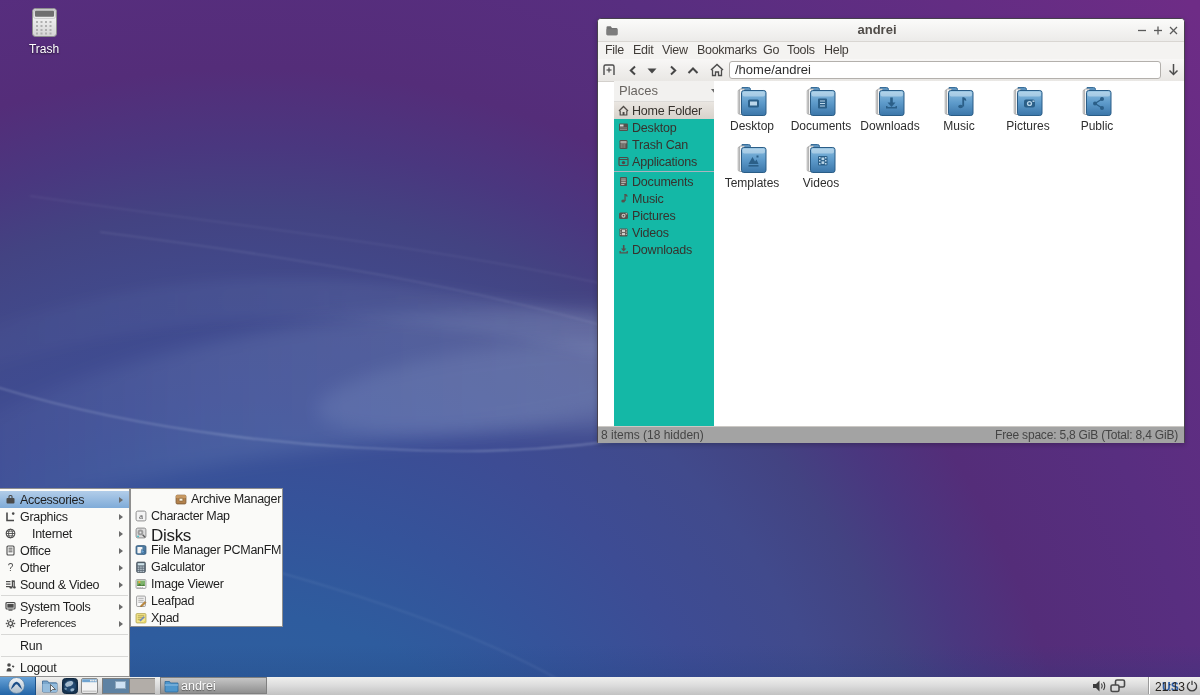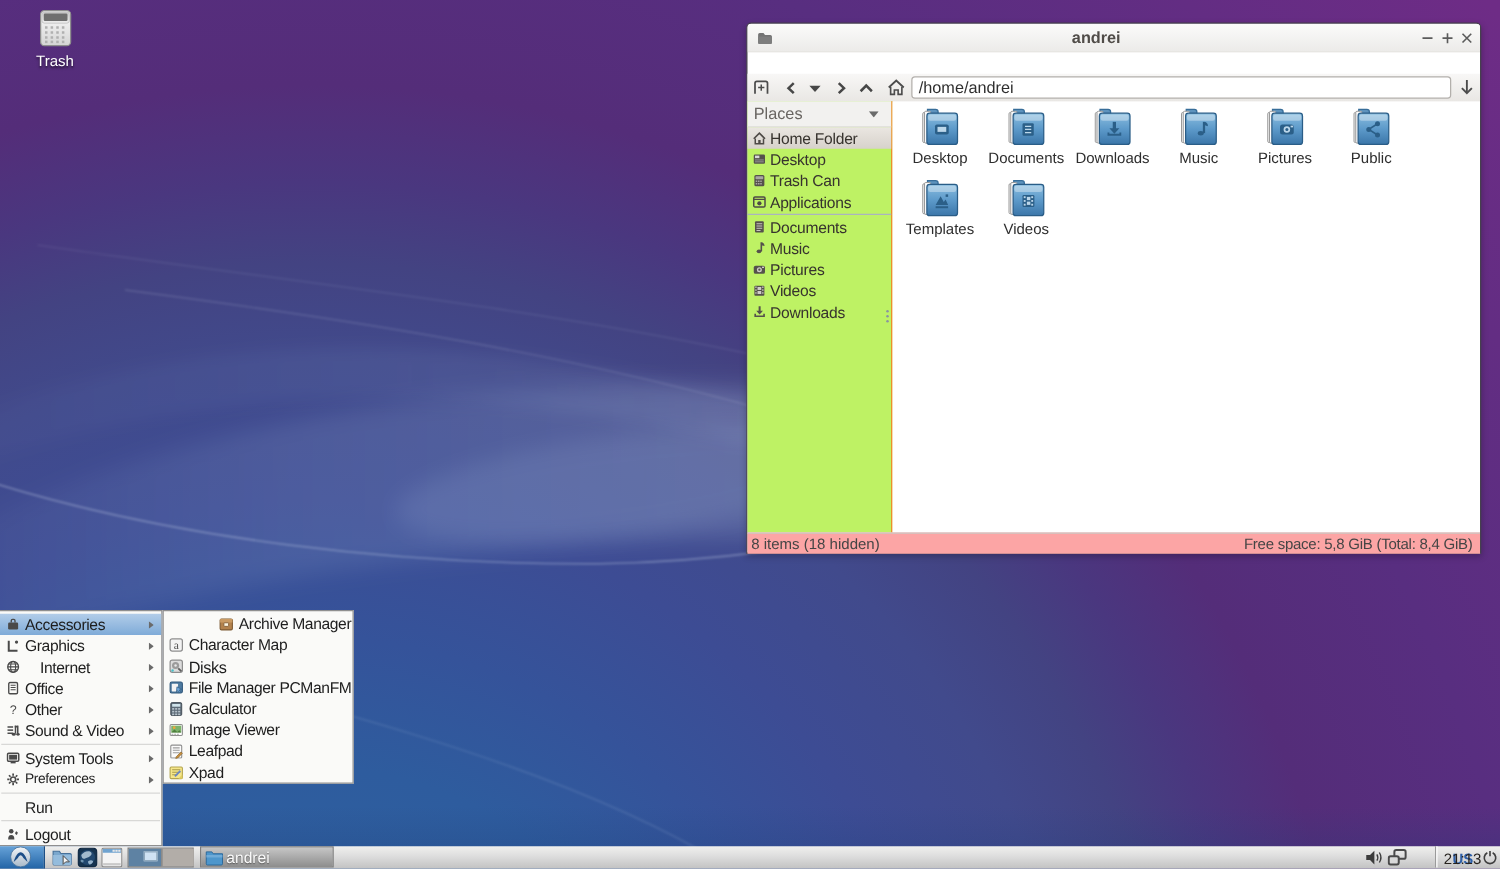--- a/index.html
+++ b/index.html
@@ -121,20 +121,30 @@
     font-size:13px;font-weight:bold;color:#504c48;">andrei</div>
   <svg class="abs" style="left:539px;top:0" width="50" height="22" viewBox="0 0 50 22" stroke="#5b5b5b" stroke-width="1.3" fill="none">
    <line x1="1" y1="11.5" x2="9" y2="11.5"></line>
    <line x1="17" y1="11.5" x2="25" y2="11.5"></line>
         <line x1="21" y1="7.5" x2="21" y2="15.5"></line>
    <line x1="33" y1="8" x2="40" y2="15"></line>
         <line x1="40" y1="8" x2="33" y2="15"></line>
   </svg>
  </div>
 
+ <div class="abs" style="left:0;top:23px;width:100%;height:17px;background:#f4f3f1;
+   font-size:12.5px;letter-spacing:-0.3px;color:#403c38;">
+  <span class="abs" style="left:7px;top:1px;">File</span>
+  <span class="abs" style="left:35px;top:1px;">Edit</span>
+  <span class="abs" style="left:64px;top:1px;">View</span>
+  <span class="abs" style="left:99px;top:1px;">Bookmarks</span>
+  <span class="abs" style="left:165px;top:1px;">Go</span>
+  <span class="abs" style="left:189px;top:1px;">Tools</span>
+  <span class="abs" style="left:226px;top:1px;">Help</span>
+ </div>
 
  <div class="abs" style="left:0;top:40px;width:100%;height:22px;
    background:linear-gradient(#f8f7f6,#e9e7e4);border-bottom:1px solid #d3d0cc;">
   <svg class="abs" style="left:4px;top:4px" width="14" height="14" viewBox="0 0 14 14" fill="none" stroke="#4c4c4c">
    <path d="M 2,12 V 3.5 a 1.5,1.5 0 0 1 1.5,-1.5 h 7 a 1.5,1.5 0 0 1 1.5,1.5 V 12" stroke-width="1.4"></path>
    <line x1="7" y1="4.5" x2="7" y2="9.5" stroke-width="1.2"></line>
         <line x1="4.5" y1="7" x2="9.5" y2="7" stroke-width="1.2"></line>
   </svg>
   <svg class="abs" style="left:30px;top:6px" width="10" height="11" viewBox="0 0 10 11" fill="none" stroke="#474747" stroke-width="2">
         <path d="M 7,1.5 L 2.8,5.5 L 7,9.5"></path>
@@ -154,21 +164,21 @@
   </svg>
   <div style="position:absolute;left:131px;top:2px;width:425px;height:16px;
     border:1px solid #b3b0ac;border-radius:3px;font-size:13px;color:#2e2e2e;
     padding:0 0 0 5px;background:#fff;line-height:16px;">/home/andrei</div>
   <svg class="abs" style="left:569px;top:4px" width="13" height="14" viewBox="0 0 13 14" fill="none" stroke="#4c4c4c" stroke-width="1.5">
    <path d="M 6.5,1 C 6.5,5 6.5,8 6.5,11"></path>
         <path d="M 2.5,7.5 L 6.5,11.5 L 10.5,7.5"></path>
   </svg>
  </div>
 
- <div class="abs" style="left:0;top:62px;width:115px;height:345px;background:#bef264;border-right:1px solid #f97316;">
+ <div class="abs" style="left:16px;top:62px;width:115px;height:345px;background:#14b8a6;border-right:1px solid #f97316;">
   <div style="height:20px;background:#f2f1ef;border-bottom:1px solid #dddbd8;position:relative;">
    <span style="position:absolute;left:5px;top:2px;font-size:13px;color:#696561;">Places</span>
    <svg style="position:absolute;right:10px;top:8px" width="8" height="5" viewBox="0 0 8 5">
           <path d="M0,0 h8 l-4,5 z" fill="#6b6b6b"></path>
         </svg>
   </div>
   <div style="height:17px;position:relative;background:linear-gradient(#eae6e1,#d7d2cb);">
    <svg style="position:absolute;left:4px;top:3px" width="11" height="11" viewBox="0 0 11 11">
           <path d="M 1,6 L 5.5,1.5 L 10,6" fill="none" stroke="#4e4a46" stroke-width="1.3"></path>
           <path d="M 2.2,5.8 V 10 H 8.8 V 5.8" fill="none" stroke="#4e4a46" stroke-width="1.2"></path>
@@ -416,21 +426,21 @@
               <rect x="21" y="19.5" width="1.5" height="1.5"></rect>
               <rect x="17.5" y="14" width="2.8" height="2.6"></rect>
               <rect x="17.5" y="17.8" width="2.8" height="2.6"></rect>
             </g>
           </g>
 </svg>
   <div style="font-size:12px;color:#2e2e2e;margin-top:2px;">Videos</div>
   </div>
  </div>
 
- <div class="abs" style="left:0;top:407px;width:100%;height:16px;background:#fca5a5;border-top:1px solid #cbc8c4;font-size:12px;color:#454545;">
+ <div class="abs" style="left:0;top:407px;width:100%;height:16px;background:#a3a3a3;border-top:1px solid #cbc8c4;font-size:12px;color:#454545;">
   <span class="abs" style="left:3px;top:1px;">8 items (18 hidden)</span>
   <span class="abs" style="right:6px;top:1px;letter-spacing:-0.2px;">Free space: 5,8 GiB (Total: 8,4 GiB)</span>
  </div>
 </div>
 
 <div class="abs" style="left:0;top:488px;width:130px;height:189px;z-index:3;
  background:#fafaf8;border:1px solid #8f8f8f;border-left:none;box-sizing:border-box;">
 <div style="margin-top:2px;">
       <div style="height:17px;position:relative;background:linear-gradient(#b2cde9,#7fabd8);">
         <svg style="position:absolute;left:5px;top:3px" width="11" height="11" viewBox="0 0 11 11">
@@ -580,21 +590,21 @@
         <span style="position:absolute;left:20px;top:1.5px;font-size:12.5px;letter-spacing:-0.3px;color:#1e1e1e;">Character Map</span>
       </div>
       <div style="height:17px;position:relative;">
         <svg style="position:absolute;left:4px;top:3px" width="12" height="12" viewBox="0 0 11 11">
           <rect x="1" y="1" width="9" height="9" rx="1.5" fill="#dcdcdc" stroke="#8e8e8e" stroke-width="0.9"></rect>
           <circle cx="5" cy="5" r="2.6" fill="#9b9b9b"></circle>
           <circle cx="5" cy="5" r="0.9" fill="#e8e8e8"></circle>
           <line x1="7" y1="7" x2="9.3" y2="9.3" stroke="#5d5d5d" stroke-width="1.3"></line>
           <circle cx="2.8" cy="8.6" r="0.9" fill="#49c0c8"></circle>
         </svg>
-        <span style="position:absolute;left:20px;top:1.5px;font-size:13px;letter-spacing:-0.3px;color:#1e1e1e;">Disks</span>
+        <span style="position:absolute;left:20px;top:1.5px;font-size:17px;letter-spacing:-0.3px;color:#1e1e1e;">Disks</span>
       </div>
       <div style="height:17px;position:relative;">
         <svg style="position:absolute;left:4px;top:3px" width="12" height="12" viewBox="0 0 11 11">
           <rect x="1" y="1.5" width="9" height="8" rx="1.2" fill="#4e7ba0" stroke="#335a7d" stroke-width="0.8"></rect>
           <rect x="2.2" y="2.8" width="4.6" height="5.6" rx="0.5" fill="#f4f4f4"></rect>
           <path d="M 6,5 l 3.4,1.8 l -1.6,0.5 l 0.7,1.6 l -1.1,0.5 l -0.7,-1.6 l -1.1,1 z" fill="#6ea6d8" stroke="#2f5a80" stroke-width="0.5"></path>
         </svg>
         <span style="position:absolute;left:20px;top:1.5px;font-size:12.5px;letter-spacing:-0.3px;color:#1e1e1e;">File Manager PCManFM</span>
       </div>
       <div style="height:17px;position:relative;">

